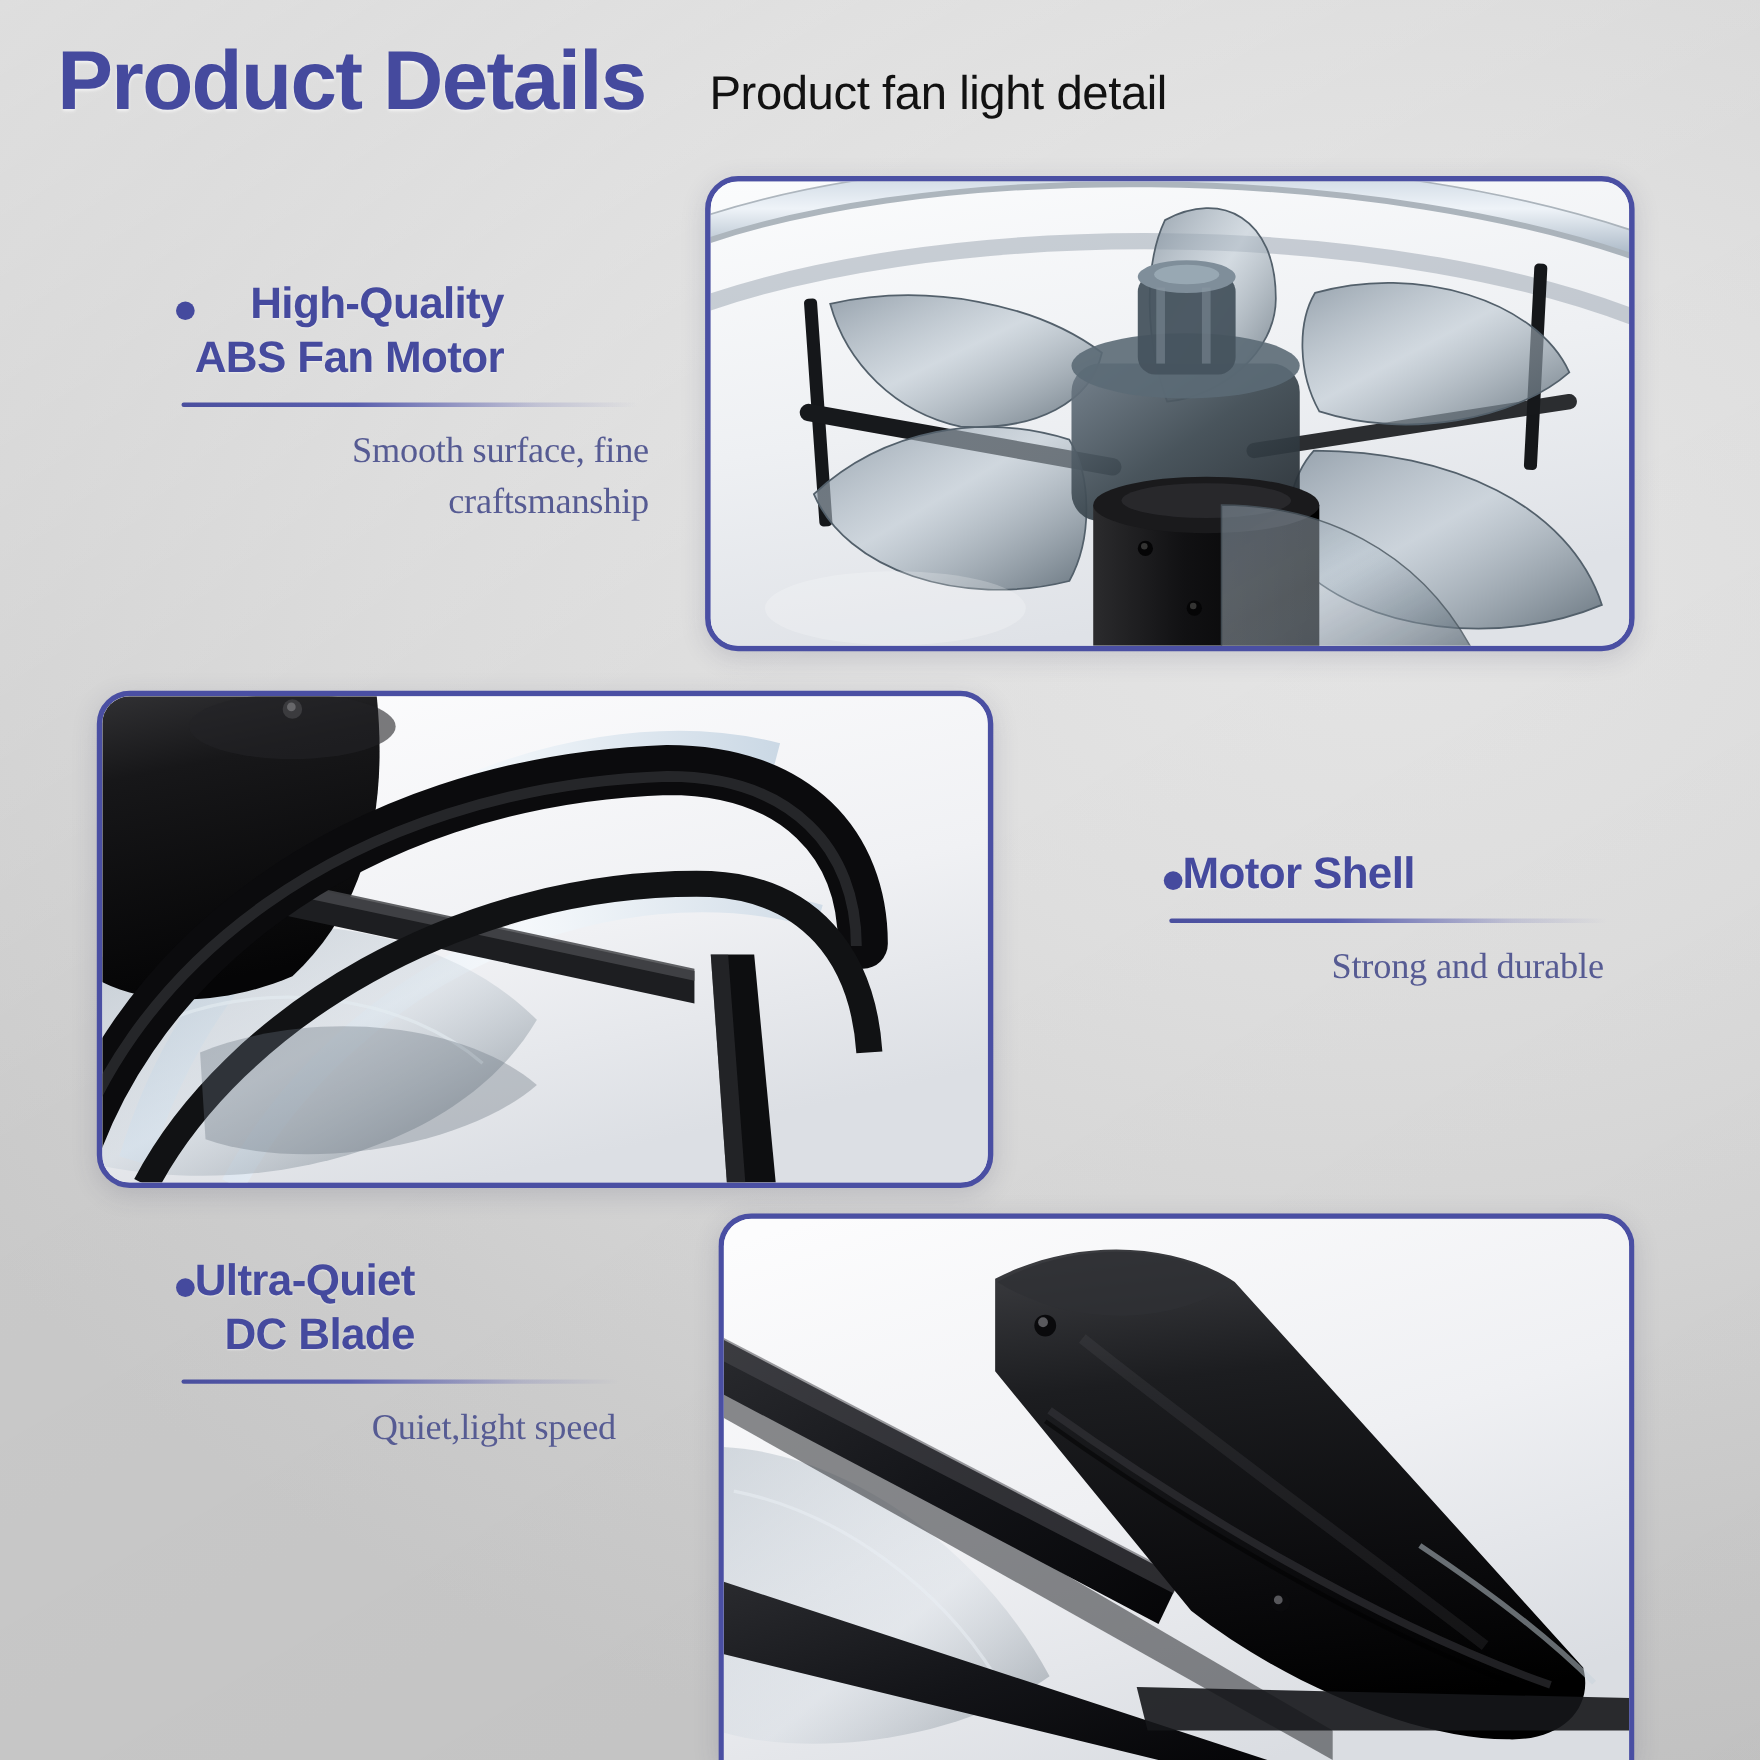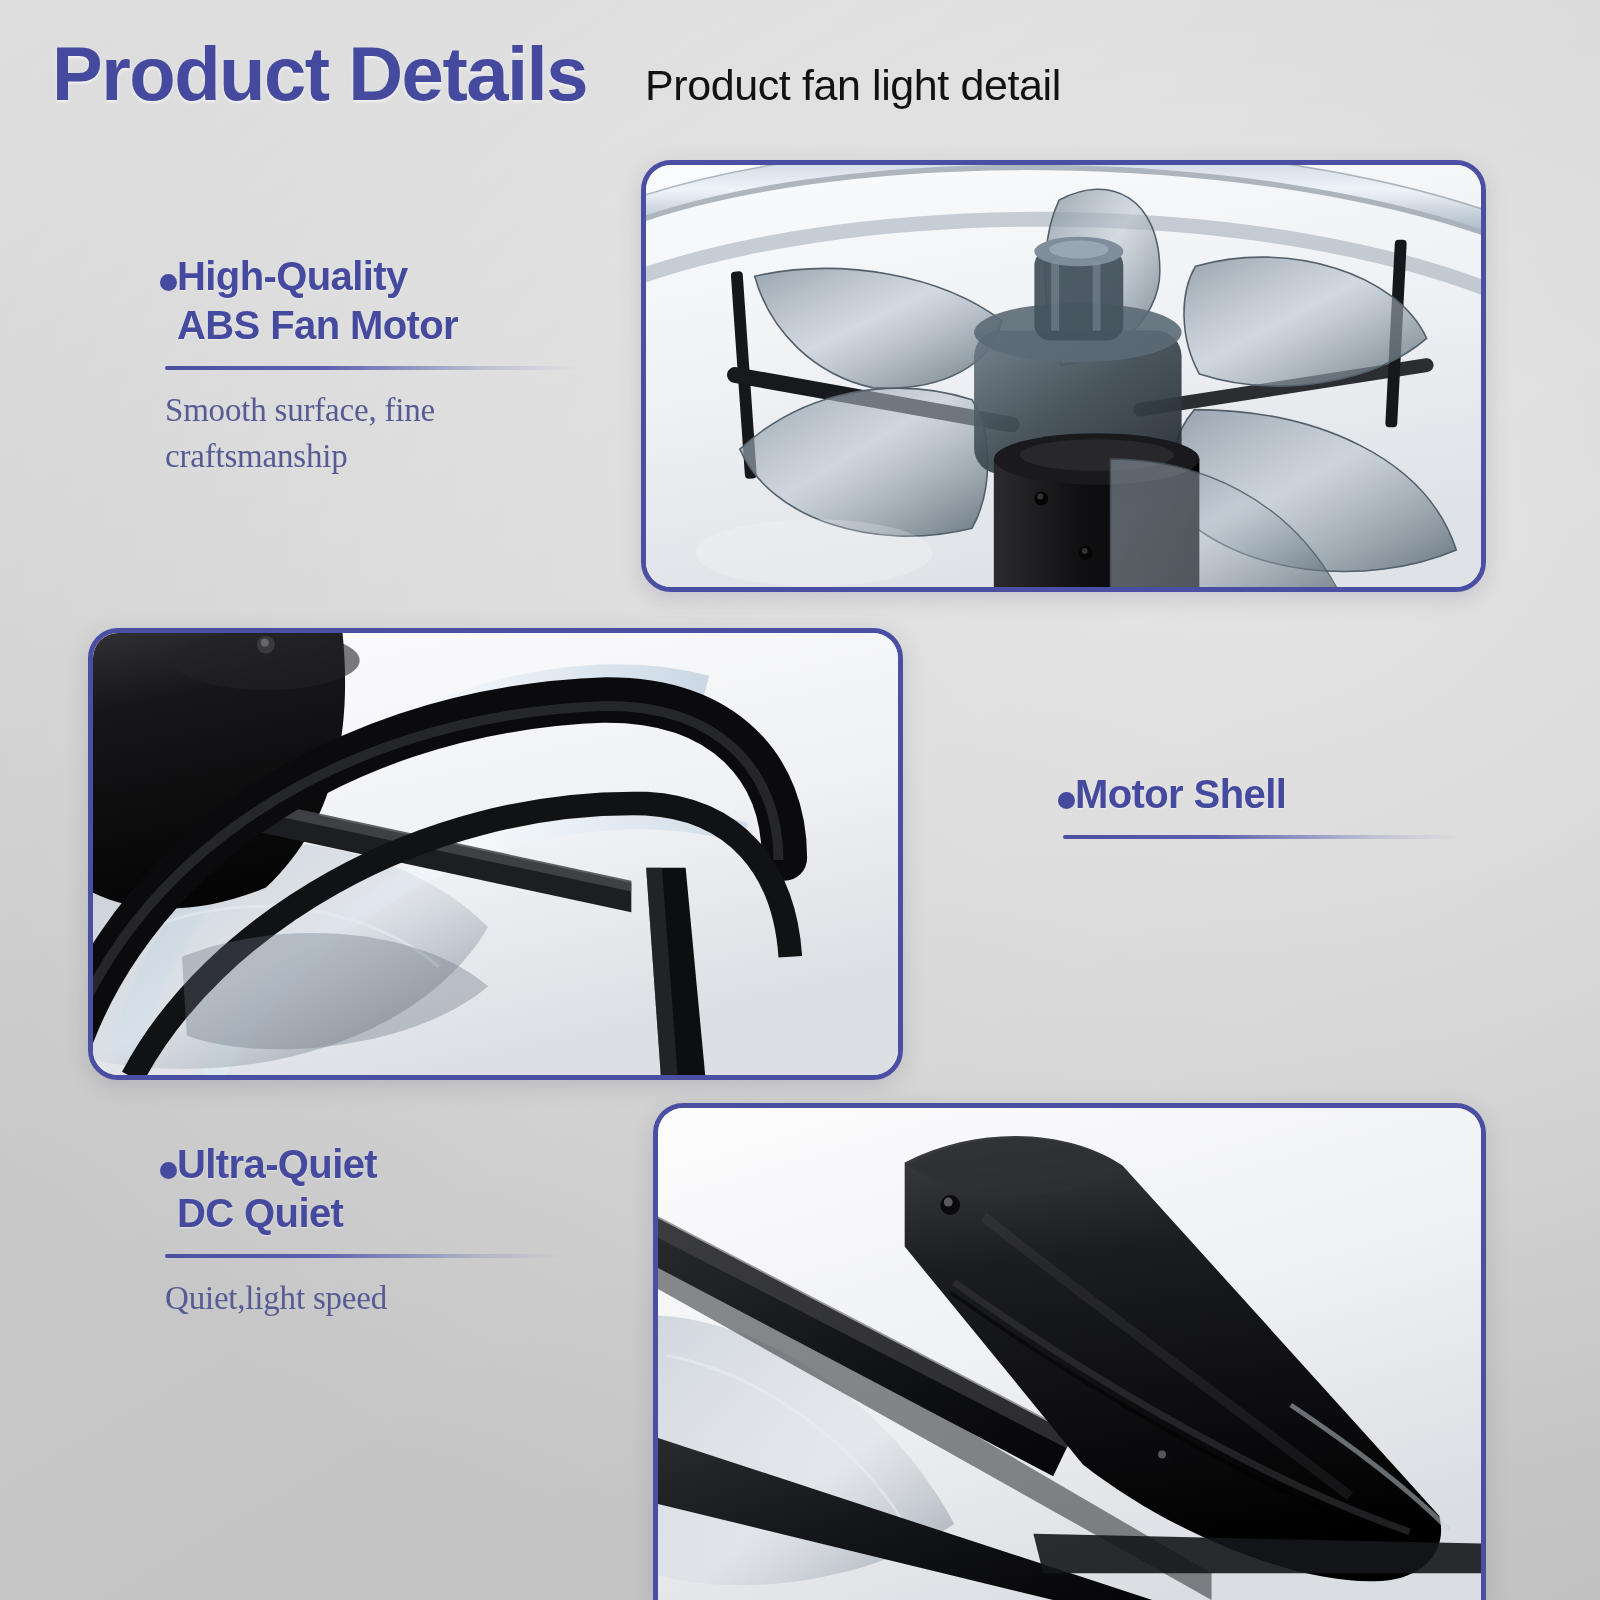--- a/index.html
+++ b/index.html
@@ -8,20 +8,21 @@
     width:1600px; height:1600px;
     overflow:hidden;
     font-family:"Liberation Sans", sans-serif;
   }
 
   #page {
     position:relative;
     width:1600px; height:1600px;
     background:
       radial-gradient(ellipse 1500px 1100px at 78% 34%, #e6e6e6 0%, #e0e0e0 32%, #d8d8d8 58%, #cfcfcf 80%, #c9c9c9 100%);
+    text-align: right;
   }
   #page::after{
     content:"";
     position:absolute; inset:0;
     background:linear-gradient(150deg, rgba(255,255,255,.38) 0%, rgba(255,255,255,0) 42%, rgba(0,0,0,.045) 100%);
     pointer-events:none;
   }
 
   
   .header { position:absolute; left:52px; top:30px; display:flex; align-items:baseline; gap:58px; z-index:5;}
@@ -103,28 +104,29 @@
   </div>
 
   <div class="feature" id="feature-2">
     <div class="feat-head">
       <span class="bullet"></span>
       <div class="feat-title">
         <div>Motor Shell</div>
       </div>
     </div>
     <div class="divider"></div>
+    <div class="feat-body">Strong and durable</div>
   </div>
 
   <div class="feature" id="feature-3">
     <div class="feat-head">
       <span class="bullet"></span>
       <div class="feat-title">
         <div>Ultra-Quiet</div>
-        <div>DC Quiet</div>
+        <div>DC Blade</div>
       </div>
     </div>
     <div class="divider"></div>
     <div class="feat-body">Quiet,light speed</div>
   </div>
 
   <div class="card" id="card-1">
     <div class="photo">
       <svg viewBox="0 0 845 432" preserveAspectRatio="xMidYMid slice">
         <defs>

